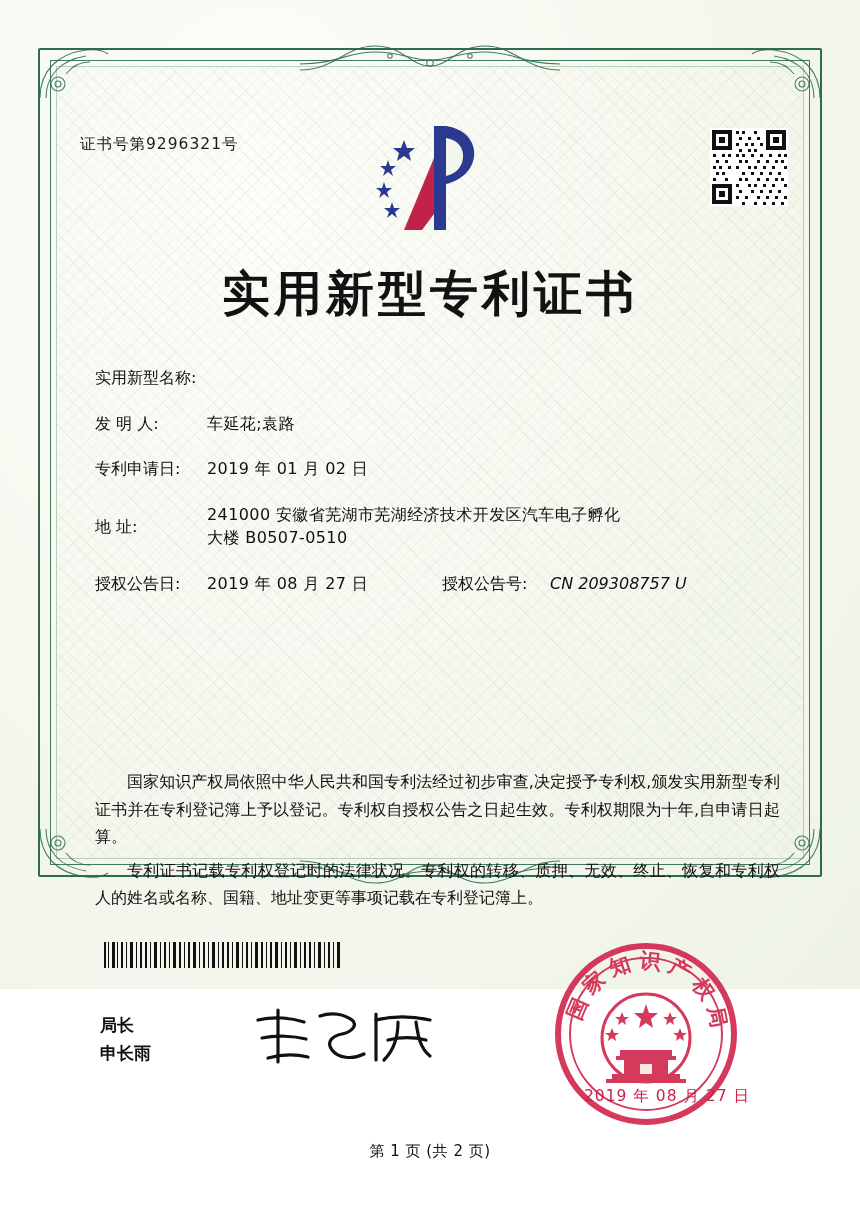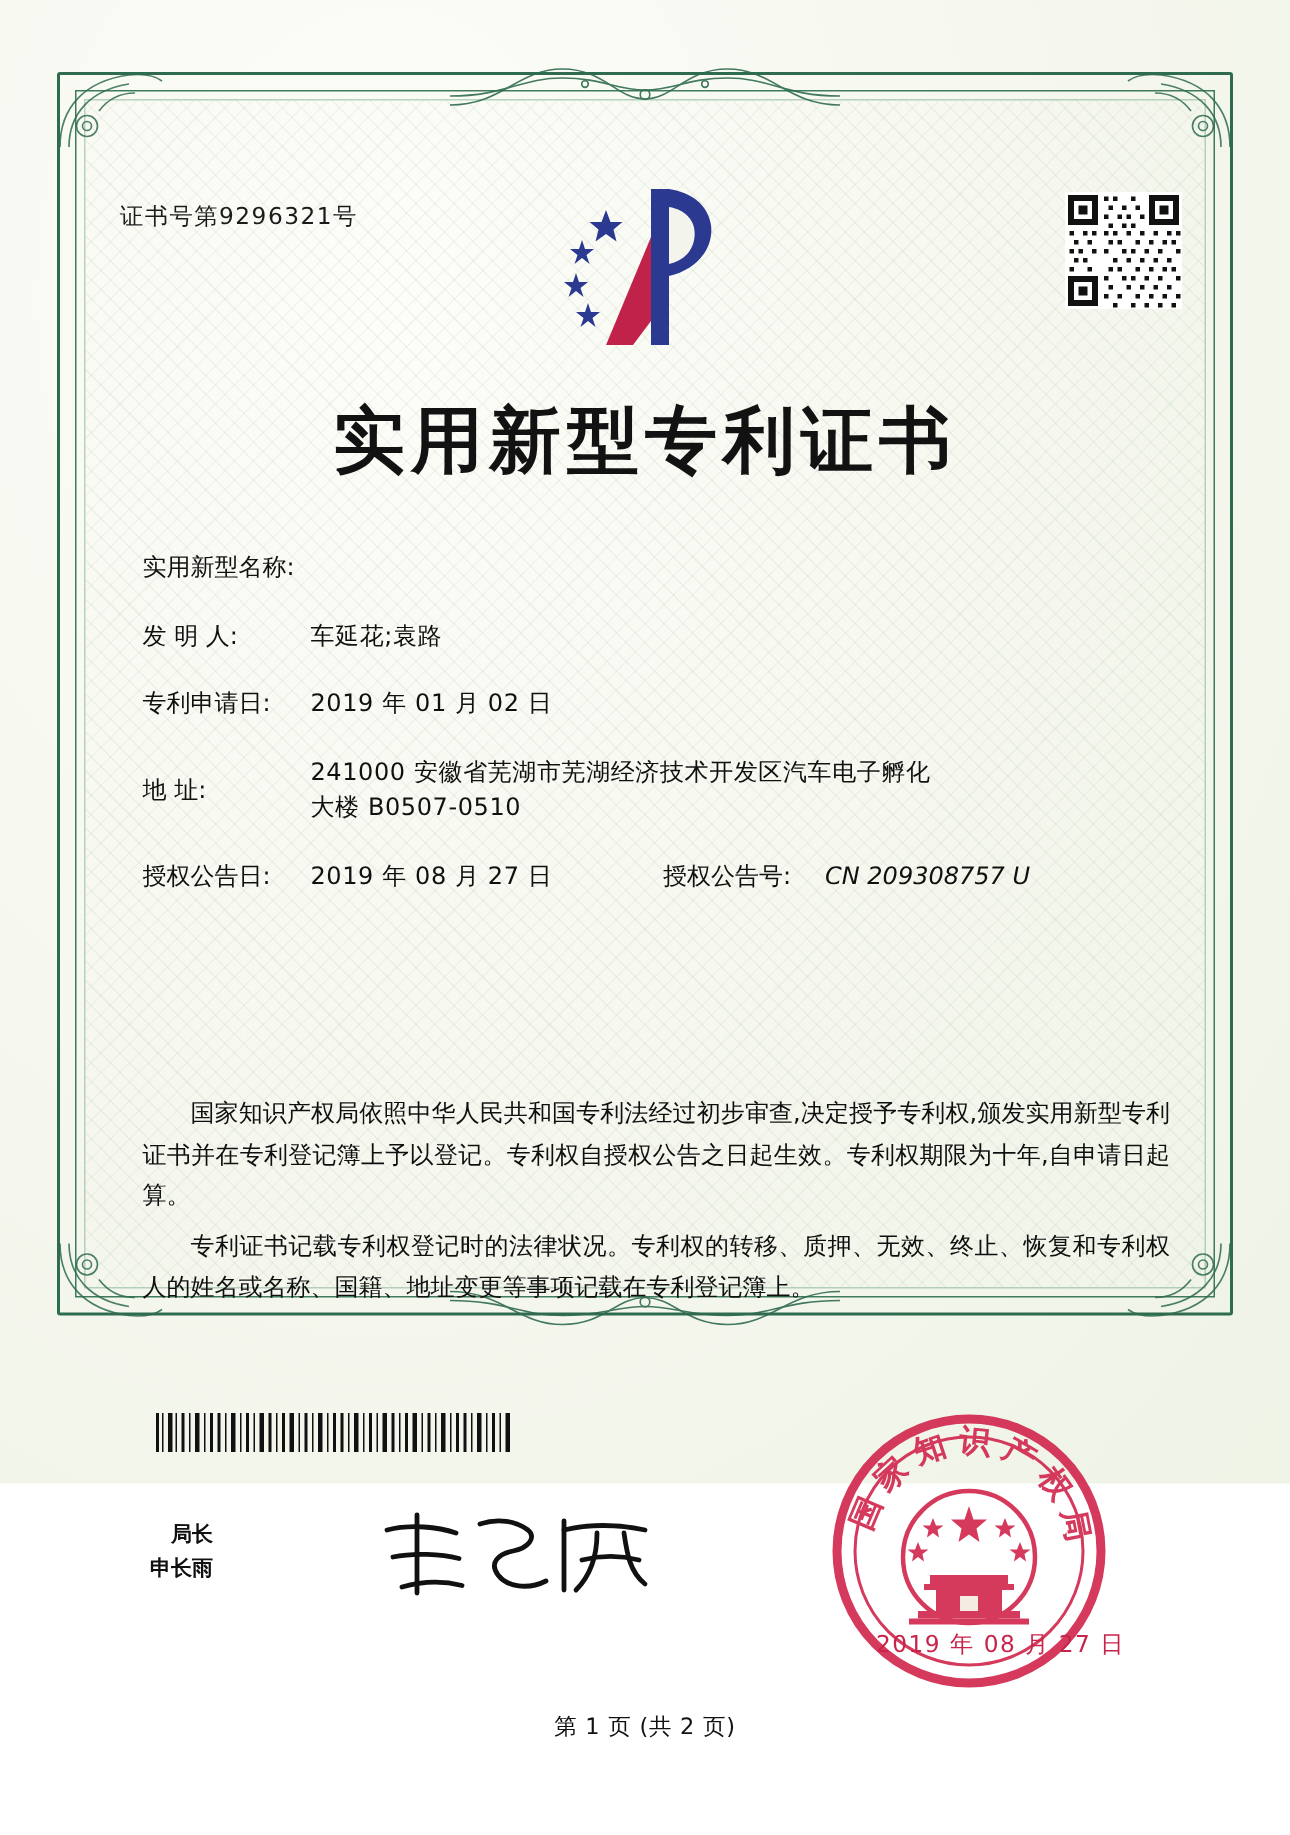--- a/index.html
+++ b/index.html
@@ -121,44 +121,43 @@
     letter-spacing:.4px;
   }
   .row .val .cont { display:block; }
   .row.two-col .val { flex:0 0 auto; width:235px; }
   .row.two-col .lbl2 { flex:0 0 auto; width:108px; white-space:nowrap; }
   .row.two-col .val2 { flex:1 1 auto;font-style:italic; }
 
   
   .paras {
     position:absolute;
-    left:95px; right:80px; top:728px;
+    left:95px; right:80px; top:768px;
     font-size:16px;
     color:#0f0f0f;
     line-height:1.72;
     text-align:justify;
   }
   .paras p { margin:0 0 6px 0; text-indent:2em; }
 
   
   .barcode {
     position:absolute;
     left:104px; top:942px;
     width:238px; height:26px;
   }
 
   
   .sig-label {
     position:absolute;
     left:100px; top:1012px;
-    font-size:14px;
+    font-size:17px;
     line-height:1.62;
     color:#101010;
     font-weight:bold;
-    text-align:right;
   }
   .sig-hand {
     position:absolute;
     left:248px; top:1002px;
     width:195px; height:70px;
   }
 
   
   .seal {
     position:absolute;

